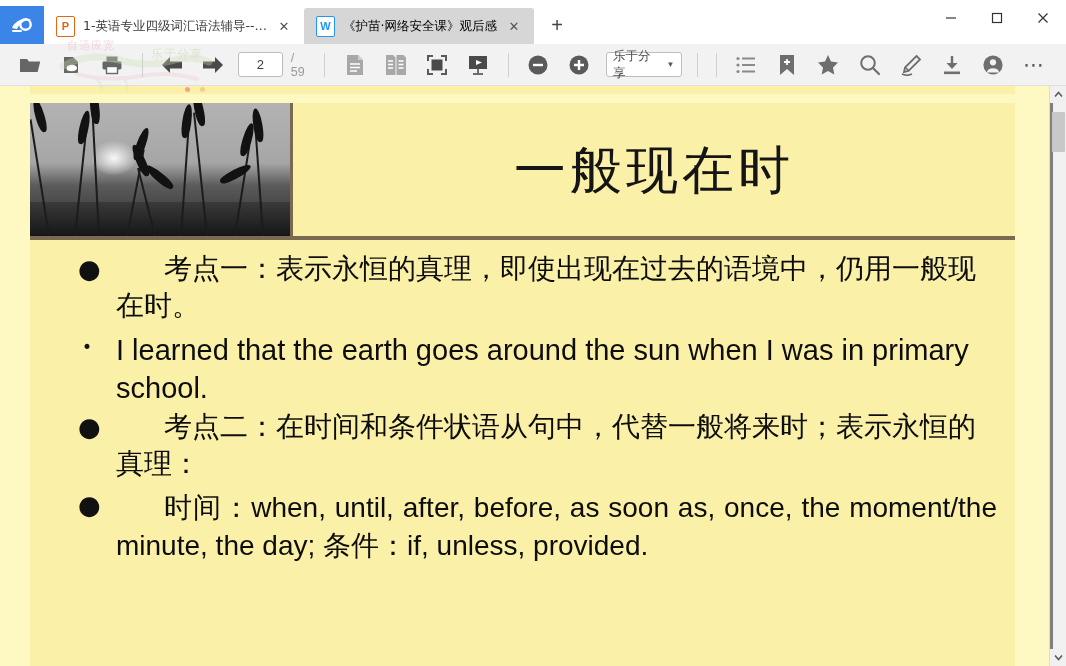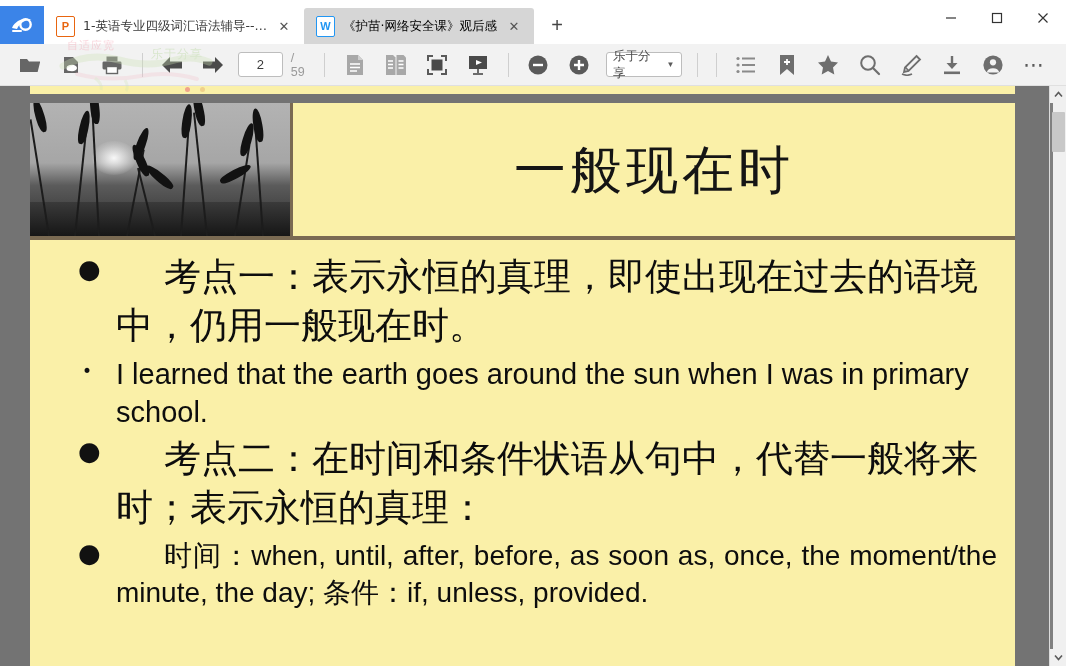--- a/index.html
+++ b/index.html
@@ -140,21 +140,21 @@
     position: absolute; top: 10px; left: 96px;
     font-size: 12px; color: #b9d8a0; letter-spacing: 1px;
     font-family: "DejaVu Sans", sans-serif;
     white-space: nowrap;
   }
 
   
   .viewer {
     position: absolute; top: 86px; left: 0;
     width: 1066px; height: 580px;
-    background: #737373; overflow: hidden;
+    background: #fef9c3; overflow: hidden;
   }
   .page-prev {
     position: absolute; left: 30px; top: 0; width: 985px; height: 8px;
     background: #faf0a8;
   }
   .page-prev .dots {
     position: absolute; left: 155px; top: 0px;
     width: 40px; height: 6px;
   }
   .dot { position: absolute; width: 5px; height: 5px; border-radius: 50%; }
@@ -221,22 +221,22 @@
     flex: 0 0 38px; text-align: left;
     font-size: 26px; line-height: 1.28; color: #111;
     font-family: "DejaVu Sans", sans-serif;
   }
   .bullet-mark.sm { font-size: 17px; line-height: 1.9; padding-left: 4px; }
   .bullet-text {
     flex: 1 1 auto;
     color: #0d0d0d;
   }
   .bt-cn {
-    font-family: Liberation Sans, sans-serif;
-    font-size: 37px; line-height: 1.32;
+    font-family: Liberation Mono, monospace;
+    font-size: 28px; line-height: 1.32;
     text-indent: 48px;
   }
   .bt-en {
     font-family: Liberation Sans, sans-serif;
     font-size: 29px; line-height: 1.32;
     font-weight: 400;
     letter-spacing: 0px;
   }
   .bt-mixed {
     font-family: "Liberation Sans", "DejaVu Sans", sans-serif;

